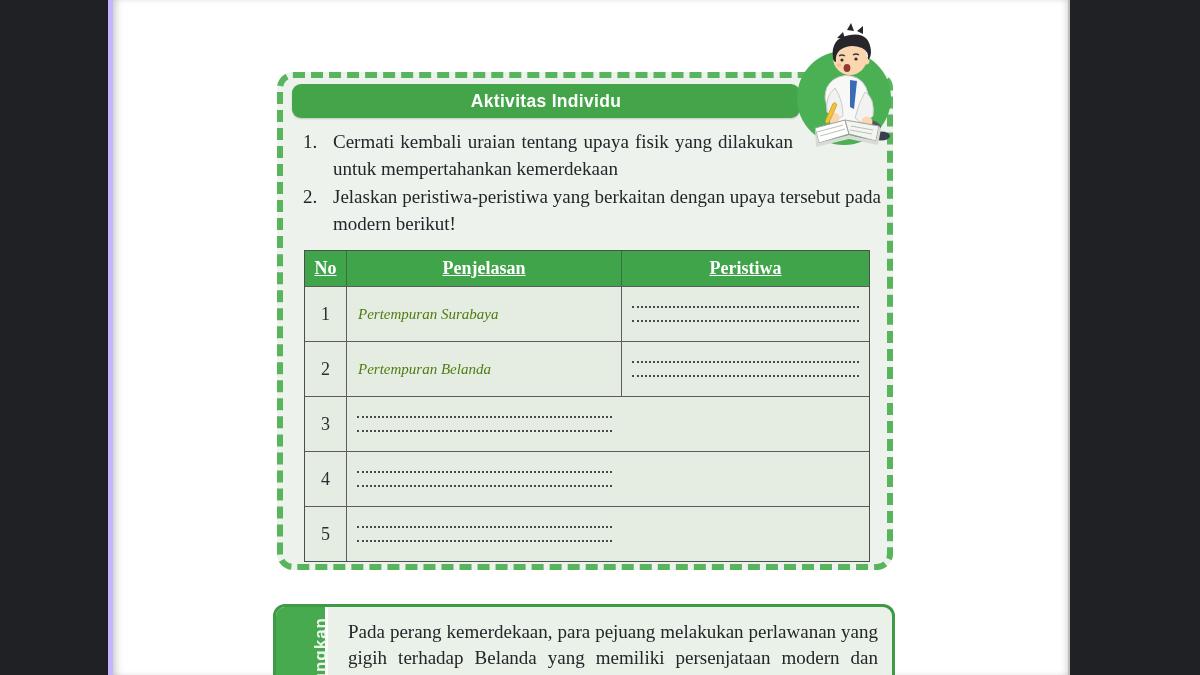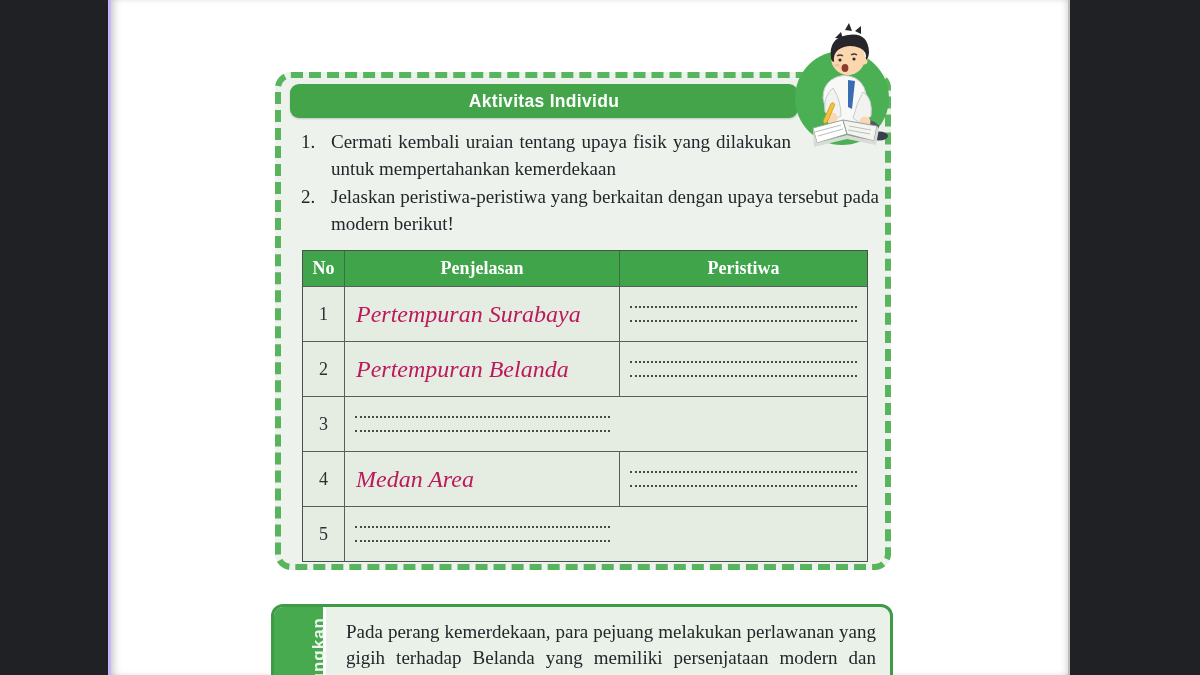--- a/index.html
+++ b/index.html
@@ -7,21 +7,21 @@
   body { font-family:"Liberation Serif", serif; }
 
   .stage {
     position:relative; width:1200px; height:675px;
     background:#1f2124; overflow:hidden;
   }
 
   .page {
     position:absolute; left:108px; top:0; width:962px; height:675px;
     background:#ffffff;
-    border-left:3px solid #c4b5fd;
+    border-left:5px solid #c4b5fd;
     border-right:2px solid #babcbd;
     box-shadow: inset 6px 0 8px -4px rgba(0,0,0,.25), inset -5px 0 7px -4px rgba(0,0,0,.18);
   }
 
   
   .activity-box {
     position:absolute; left:164px; top:72px; width:616px; height:498px;
     background:#edf3ec;
     border:6px dashed #58b45d;
     border-radius:16px;
@@ -50,32 +50,33 @@
     position:absolute; left:21px; top:172px; width:566px;
     border:1.5px solid #4c4f4e;
     background:#e5ede2;
   }
   .t-row { display:grid; grid-template-columns:42px 275px 1fr; }
   .t-head { background:#3fa44a; height:35px; }
   .t-head .t-cell {
     color:#ffffff; font-weight:bold; font-size:18px;
     display:flex; align-items:center; justify-content:center;
     border-right:1px solid #3c6e40;
+    text-decoration:underline;
   }
   .t-head .t-cell:last-child { border-right:none; }
   .t-body { height:55px; border-top:1px solid #5a5d5c; }
   .t-cell { border-right:1px solid #5a5d5c; }
   .t-cell:last-child { border-right:none; }
   .cell-no {
     display:flex; align-items:center; justify-content:center;
     font-size:18px; color:#2b2e32;
   }
   .cell-event {
     display:flex; align-items:center; padding-left:11px;
-    font-style:italic; font-size:24px; color:#be185d;
+    font-style:italic; font-size:15px; color:#4d7c0f;
   }
   .cell-blank {
     display:flex; flex-direction:column; justify-content:space-evenly;
     padding:6px 10px 6px 10px;
   }
   .dotline { height:0; border-bottom:2.6px dotted #474a49; width:100%; }
 
   
   .mascot { position:absolute; left:680px; top:22px; width:104px; height:128px; }
 
@@ -153,21 +154,20 @@
         <div class="t-row t-body">
           <div class="t-cell cell-no">3</div>
           <div class="t-cell cell-blank">
             <div class="dotline"></div>
             <div class="dotline"></div>
           </div>
         </div>
 
         <div class="t-row t-body">
           <div class="t-cell cell-no">4</div>
-          <div class="t-cell cell-event">Medan Area</div>
           <div class="t-cell cell-blank">
             <div class="dotline"></div>
             <div class="dotline"></div>
           </div>
         </div>
 
         <div class="t-row t-body">
           <div class="t-cell cell-no">5</div>
           <div class="t-cell cell-blank">
             <div class="dotline"></div>

